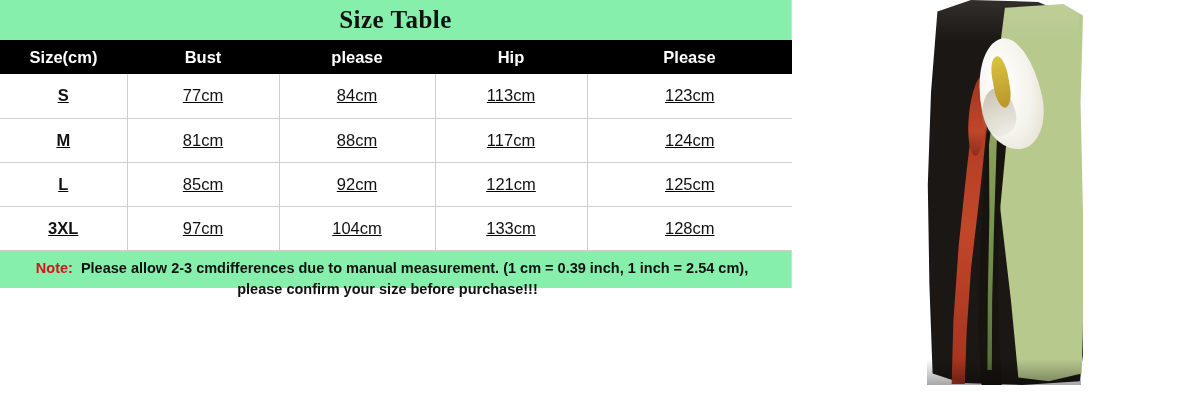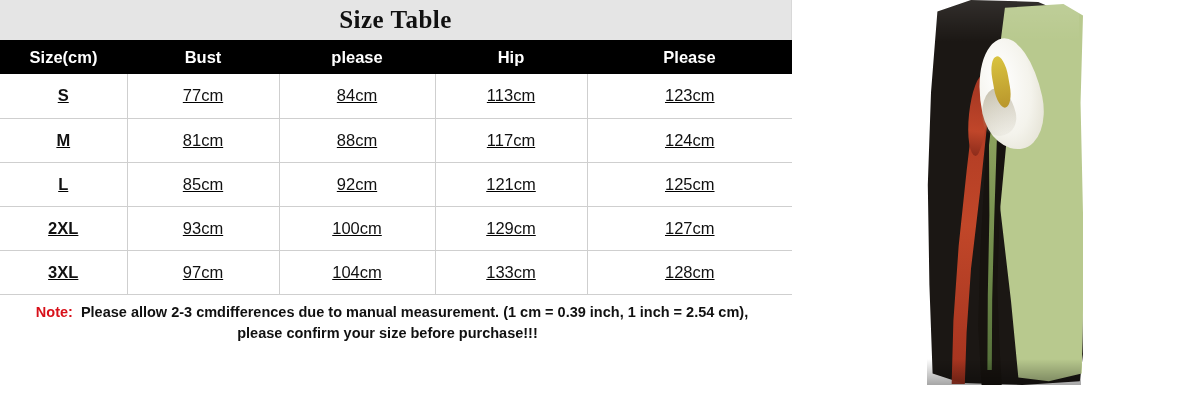--- a/index.html
+++ b/index.html
@@ -18,21 +18,21 @@
     width: 1195px;
     height: 405px;
     display: flex;
     position: relative;
   }
   
   .table-pane {
     width: 792px;
     height: 288px;
     position: relative;
-    background: #e5e5e5;
+    background: #86efac;
     border-right: 1px solid #d8d8d8;
   }
   .table-title {
     height: 40px;
     line-height: 40px;
     text-align: center;
     font-family: "Liberation Serif", serif;
     font-weight: bold;
     font-size: 25px;
     color: #111111;
@@ -274,27 +274,20 @@
           <td>88cm</td>
           <td>117cm</td>
           <td>124cm</td>
         </tr>
         <tr>
           <td class="size-col">L</td>
           <td>85cm</td>
           <td>92cm</td>
           <td>121cm</td>
           <td>125cm</td>
-        </tr>
-        <tr>
-          <td class="size-col">2XL</td>
-          <td>93cm</td>
-          <td>100cm</td>
-          <td>129cm</td>
-          <td>127cm</td>
         </tr>
         <tr>
           <td class="size-col">3XL</td>
           <td>97cm</td>
           <td>104cm</td>
           <td>133cm</td>
           <td>128cm</td>
         </tr>
       </tbody>
     </table>

